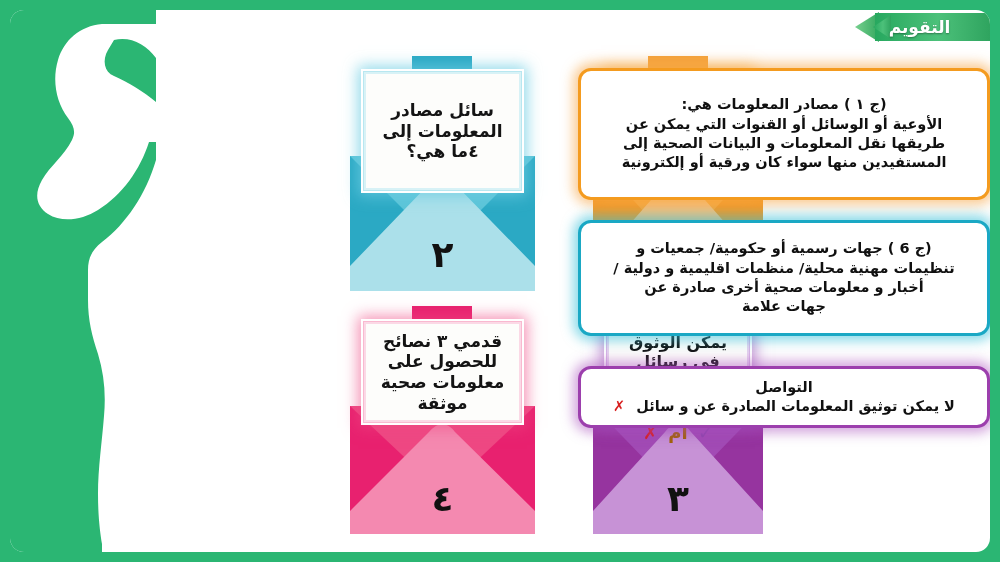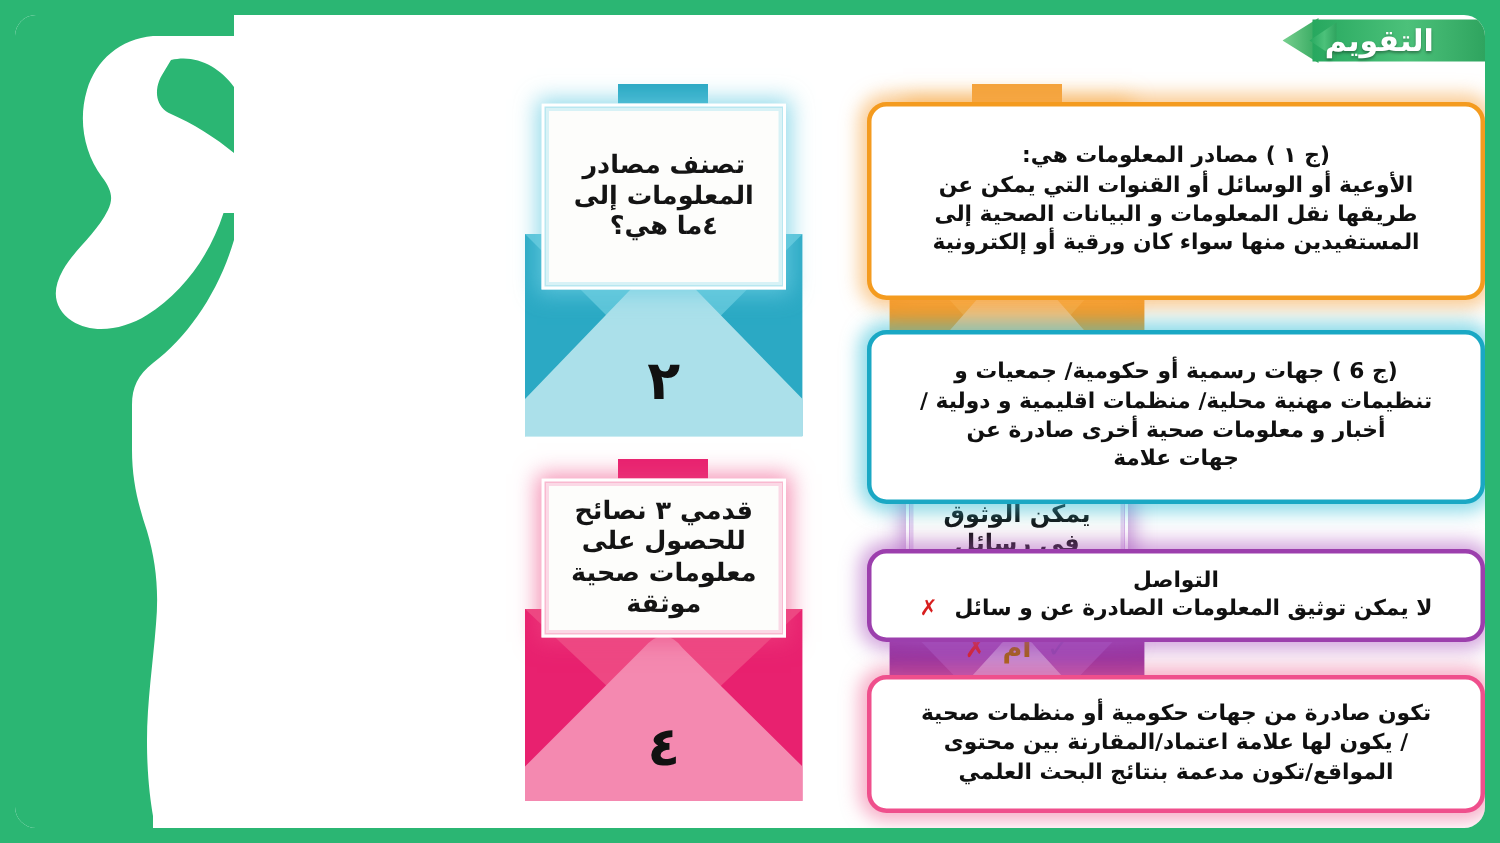--- a/index.html
+++ b/index.html
@@ -24,21 +24,21 @@
 
   
   #banner{
     position:absolute;top:0;right:0;width:135px;height:34px;z-index:40;
   }
   #banner svg{display:block;width:135px;height:34px;}
   #banner .btext{
     position:absolute;inset:0;
     display:flex;align-items:center;justify-content:center;
     padding-right:6px;
-    color:#ffffff;font-weight:bold;font-size:20px;
+    color:#ffffff;font-weight:bold;font-size:17px;
     text-shadow:0 1px 2px rgba(0,0,0,.35);
     letter-spacing:.3px;
   }
 
   
   #silhouette{
     position:absolute;left:-4px;top:0;width:150px;height:542px;z-index:5;
   }
   #silhouette svg{display:block;width:150px;height:542px;}
 
@@ -189,21 +189,21 @@
     <div class="env" id="env2" style="left:340px;top:46px;width:185px;height:235px;">
       <div class="envbox">
         <svg class="envart" viewBox="0 0 185 235" preserveAspectRatio="none" aria-hidden="true">
           <path fill="#2ba9c4" d="M62,0 Q92,-6 122,0 L122,18 L62,18 Z"></path>
           <rect x="0" y="100" width="185" height="135" fill="#5bc4d8"></rect>
           <path fill="#2ba9c4" d="M0,100 L68,168 L0,235 Z"></path>
           <path fill="#2ba9c4" d="M185,100 L117,168 L185,235 Z"></path>
           <path fill="#abe0ea" d="M92,120 Q99,120 105,128 L185,210 L185,235 L0,235 L0,210 L79,128 Q86,120 92,120 Z"></path>
         </svg>
         <div class="note cy" style="left:14px;top:16px;width:157px;height:118px;font-size:17px;">
-          <div class="noteinner">تصنف مصادر المعلومات إلى ٤ما هي؟</div>
+          <div class="noteinner">سائل مصادر المعلومات إلى ٤ما هي؟</div>
         </div>
         <div class="num" style="left:0;right:0;top:178px;font-size:36px;">٢</div>
       </div>
     </div>
 
     <div class="env" id="env3" style="left:583px;top:296px;width:170px;height:228px;">
       <div class="envbox">
         <svg class="envart" viewBox="0 0 170 228" preserveAspectRatio="none" aria-hidden="true">
           <path fill="#96349f" d="M55,0 Q85,-6 115,0 L115,18 L55,18 Z"></path>
           <rect x="0" y="100" width="170" height="128" fill="#a24bb5"></rect>
@@ -262,24 +262,17 @@
       <div class="ans a-pu" style="top:340px;height:62px;font-size:14.5px;">
         <div class="atext">
           <div>التواصل</div>
           <div>
             <span>لا يمكن توثيق المعلومات الصادرة عن و سائل</span>
             <span class="xmark" style="margin-right:6px;">✗</span>
           </div>
         </div>
       </div>
 
-      <div class="ans a-pk" style="top:424px;height:92px;font-size:14.5px;">
-        <div class="atext">
-          <div>تكون صادرة من جهات حكومية أو منظمات صحية</div>
-          <div>/ يكون لها علامة اعتماد/المقارنة بين محتوى</div>
-          <div>المواقع/تكون مدعمة بنتائج البحث العلمي</div>
-        </div>
-      </div>
 
     </div>
 
   </div>
 </div>
 
 </body></html>

